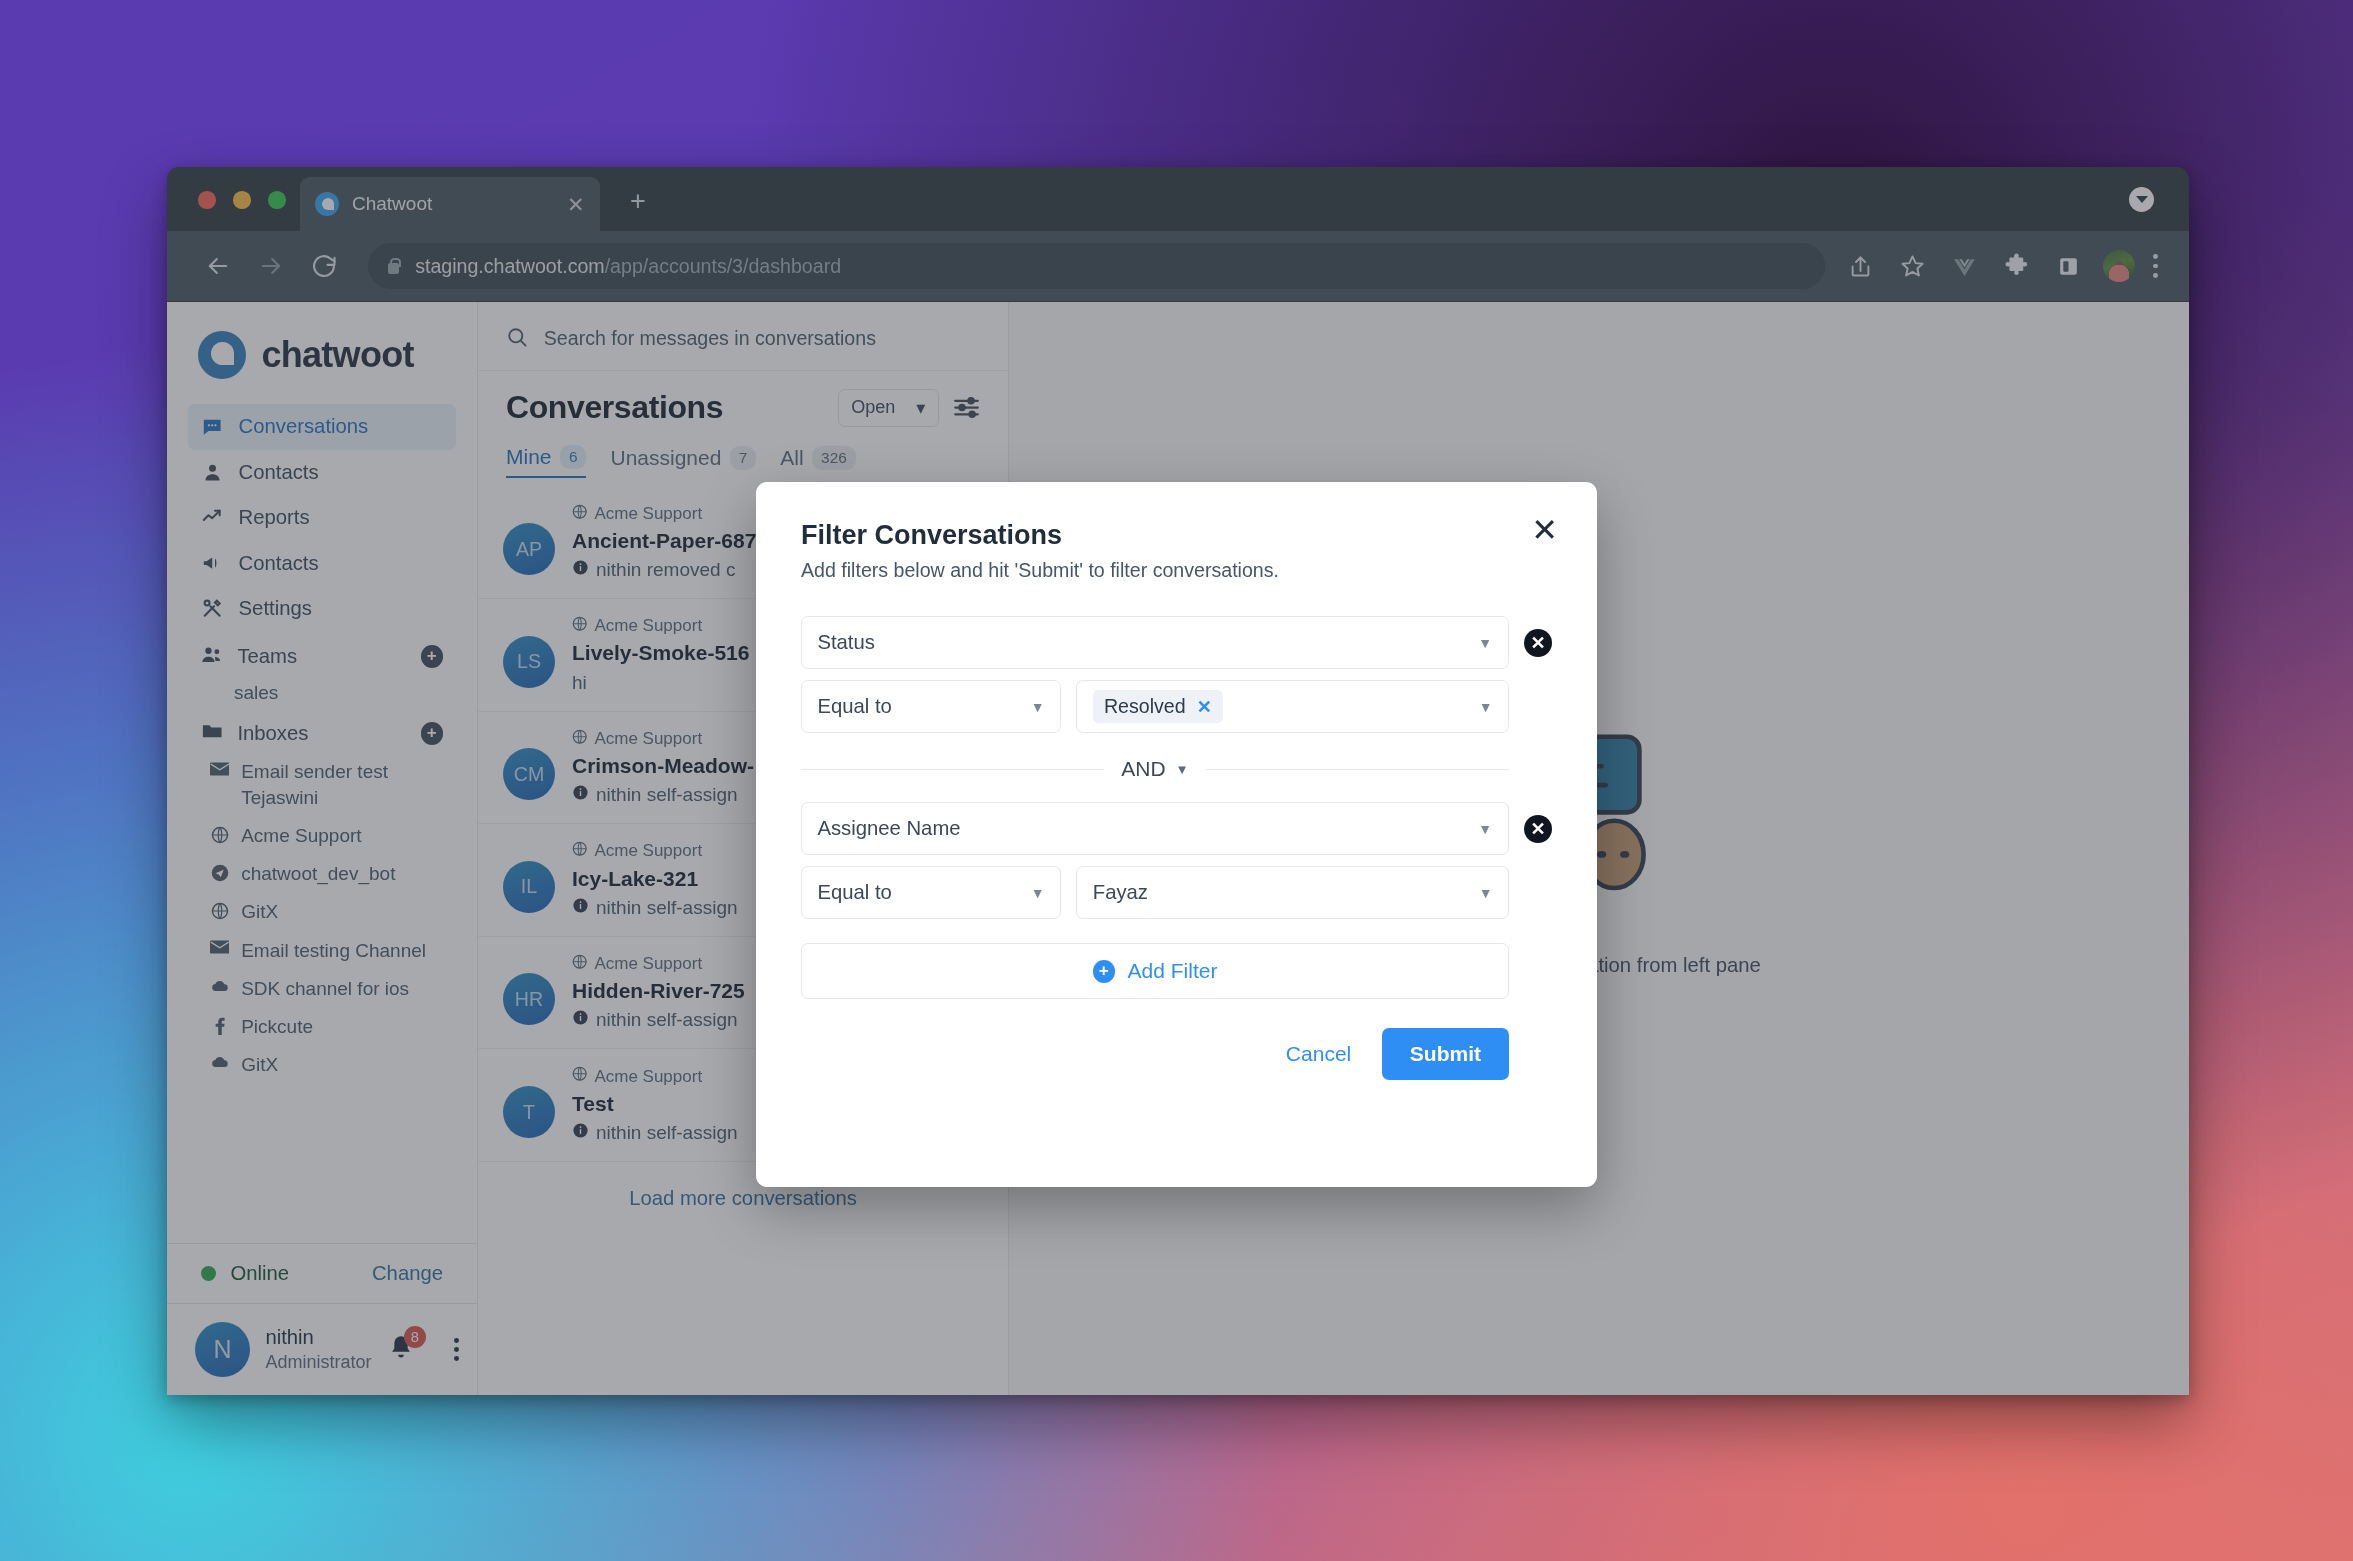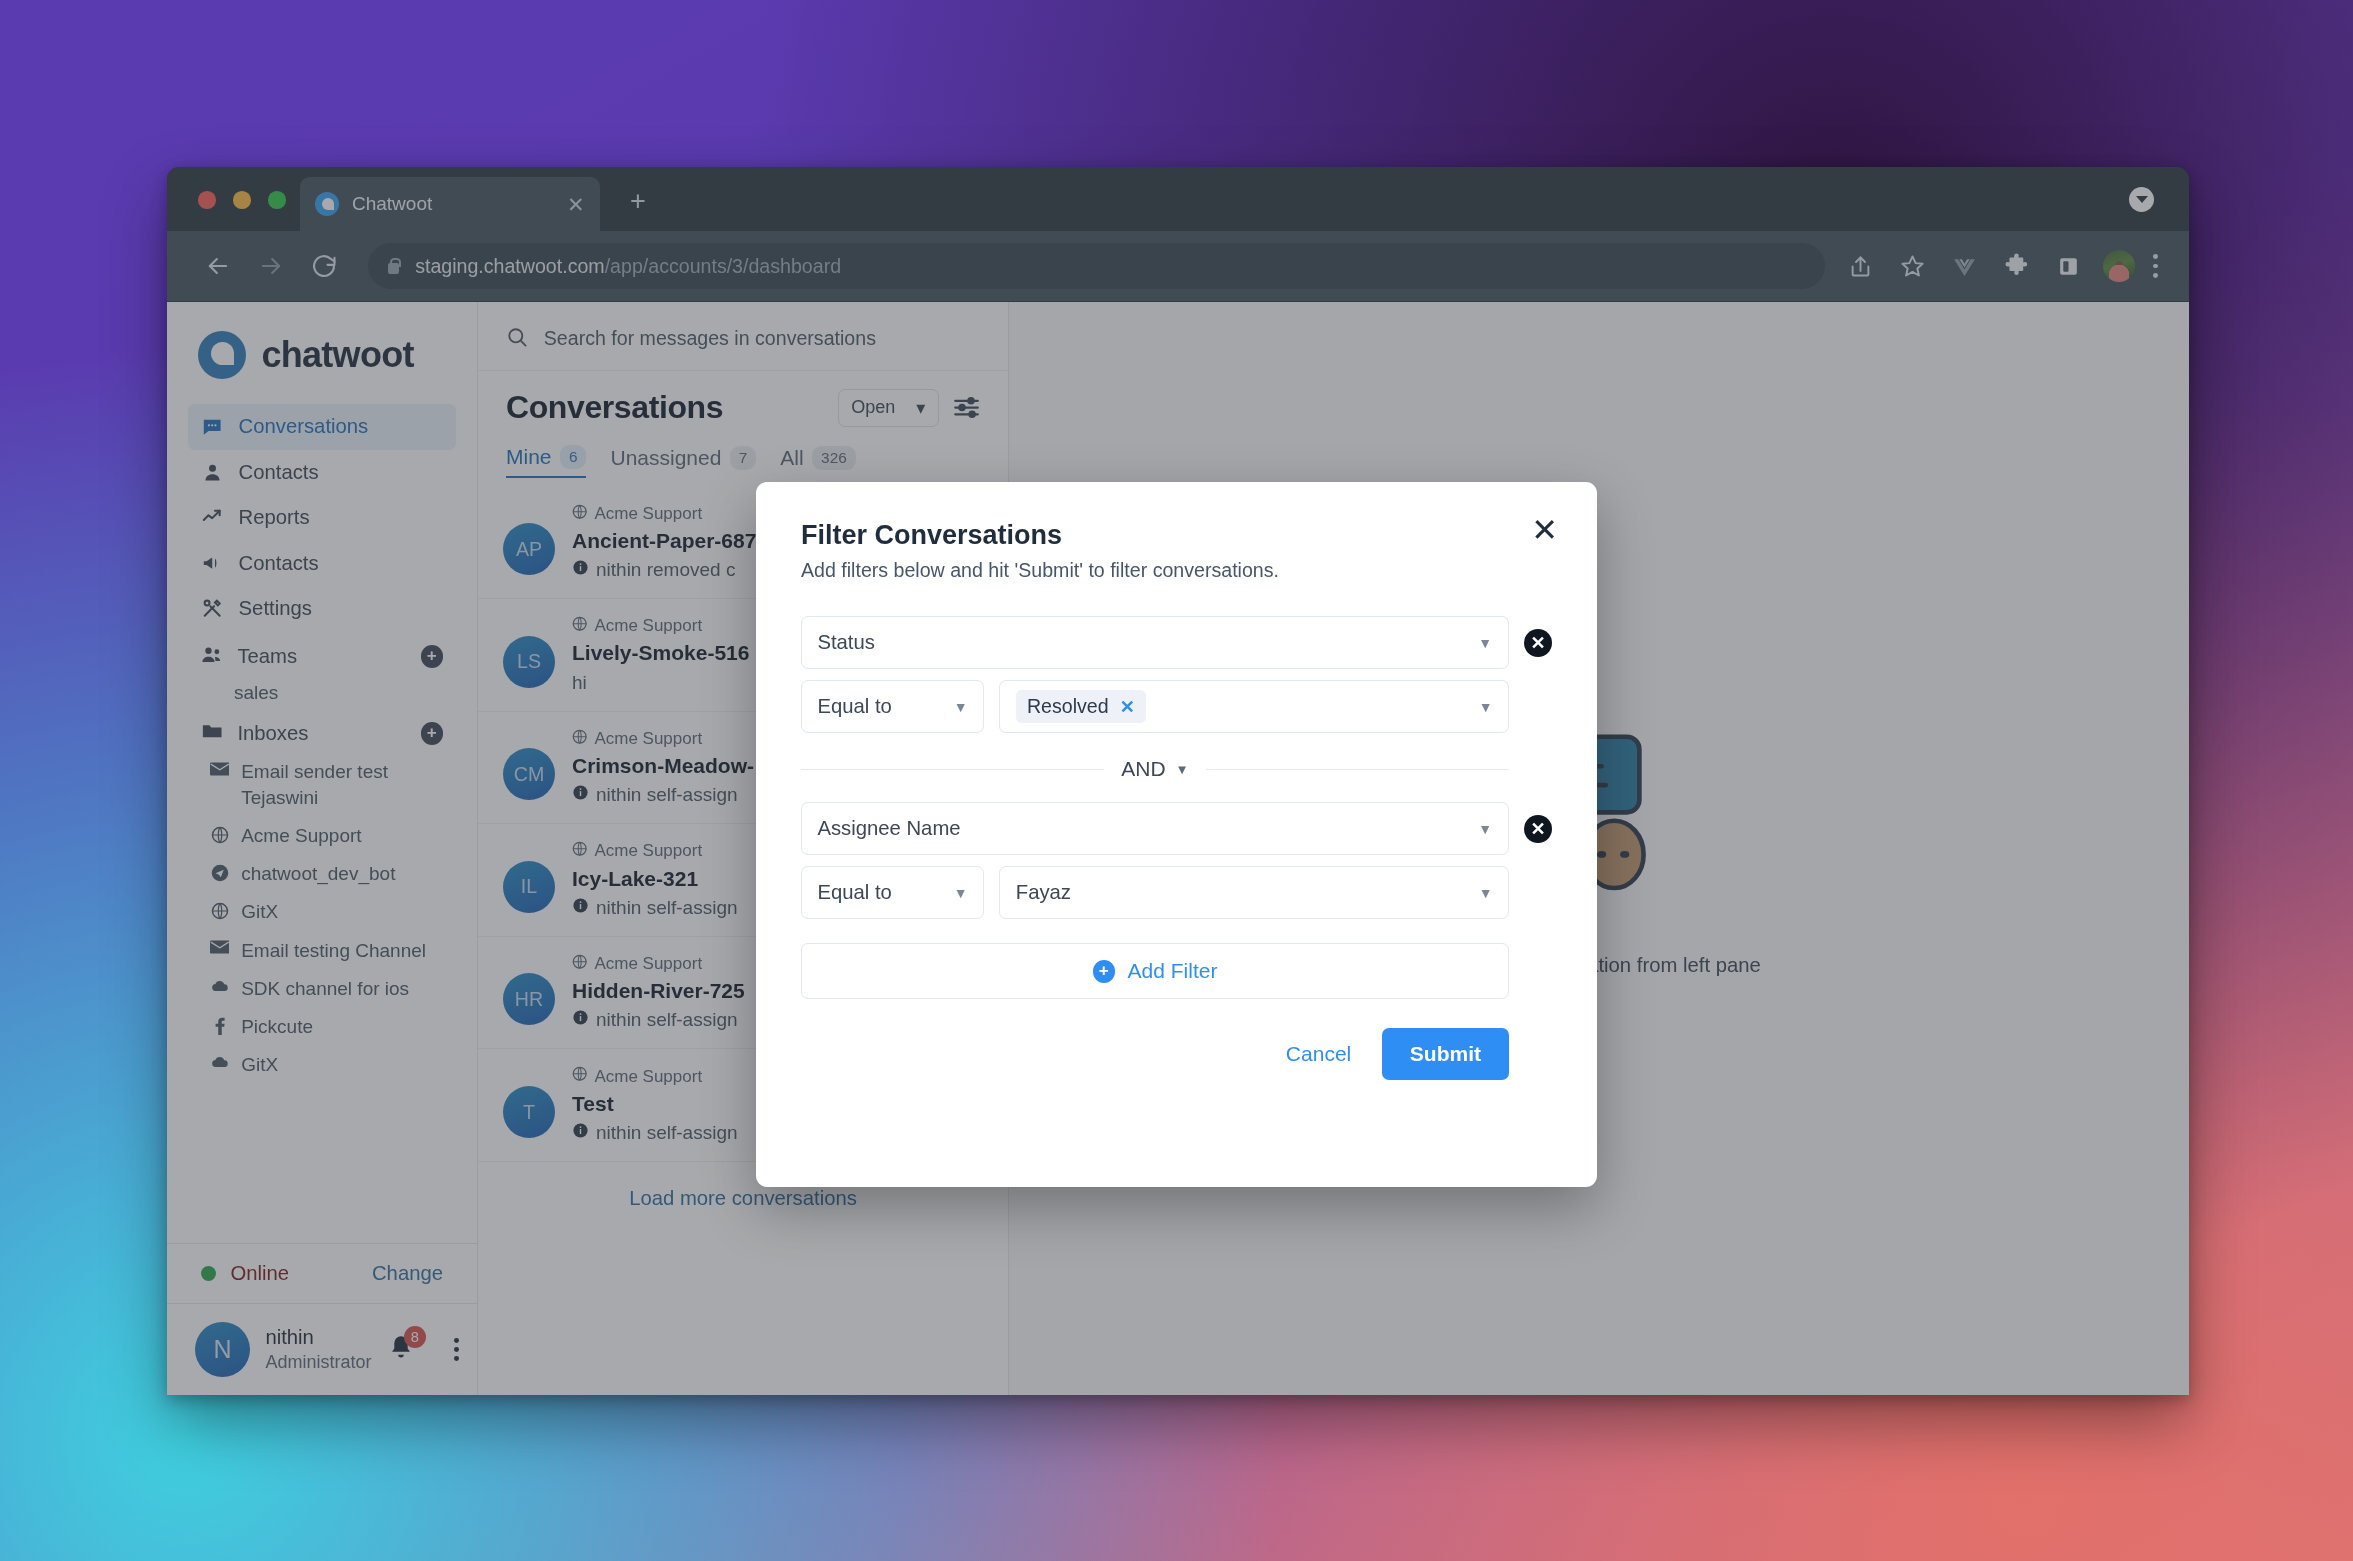--- a/index.html
+++ b/index.html
@@ -159,21 +159,21 @@
     cursor: pointer; line-height: 1.35;
   }
   .sub-item .i { width: 21px; flex: none; display: flex; justify-content: center; padding-top: 2.8px; }
   .teams-sub { padding: 5.6px 34px 4.2px 67px; font-size: 19px; color: #4a5a68; cursor: pointer; }
 
   .status-row {
     margin-top: auto; border-top: 0.7px solid #e5e9ec;
     display: flex; align-items: center; padding: 18px 34px; gap: 14px;
   }
   .status-dot { width: 15.4px; height: 15.4px; border-radius: 50%; background: #2ba84a; }
-  .status-label { font-size: 20.3px; color: #7f1d1d; }
+  .status-label { font-size: 20.3px; color: #14532d; }
   .status-change { margin-left: auto; font-size: 20.3px; color: #2f6f9f; cursor: pointer; }
 
   .profile-row {
     border-top: 0.7px solid #e5e9ec;
     display: flex; align-items: center; padding: 18px 28px; gap: 15.4px;
   }
   .profile-av {
     width: 55px; height: 55px; border-radius: 50%;
     background: linear-gradient(160deg, #2a8cc6 0%, #1d63b5 100%);
     color: #dbe6ef; font-size: 25px; display: flex; align-items: center; justify-content: center;
@@ -268,21 +268,21 @@
     font-size: 20.3px; color: #3c4858; cursor: pointer;
   }
   .sel .caret { margin-left: auto; color: #7a8794; font-size: 14px; }
   .sel-attr { flex: 1; }
   .remove-btn {
     width: 28px; height: 28px; border-radius: 50%; background: #10161f;
     color: #fff; font-size: 18px; line-height: 28px; text-align: center;
     cursor: pointer; flex: none; font-weight: 700;
   }
   .frow-2 { display: flex; gap: 15.4px; margin-top: 11.2px; padding-right: 43px; }
-  .sel-op { width: 183px; }
+  .sel-op { width: 260px; }
   .sel-val { flex: 1; }
   .chip {
     background: #eef1f7; border-radius: 5.6px; padding: 4.9px 11.2px;
     display: inline-flex; align-items: center; gap: 11.2px;
     font-size: 19.6px; color: #2c3a4b;
   }
   .chip-x { color: #2f8ef4; font-size: 18px; cursor: pointer; font-weight: 700; }
 
   .andsep { display: flex; align-items: center; gap: 17px; margin: 24px 0 21px 0; padding-right: 43px; }
   .andsep .line { flex: 1; height: 0.7px; background: #e6eaef; }

